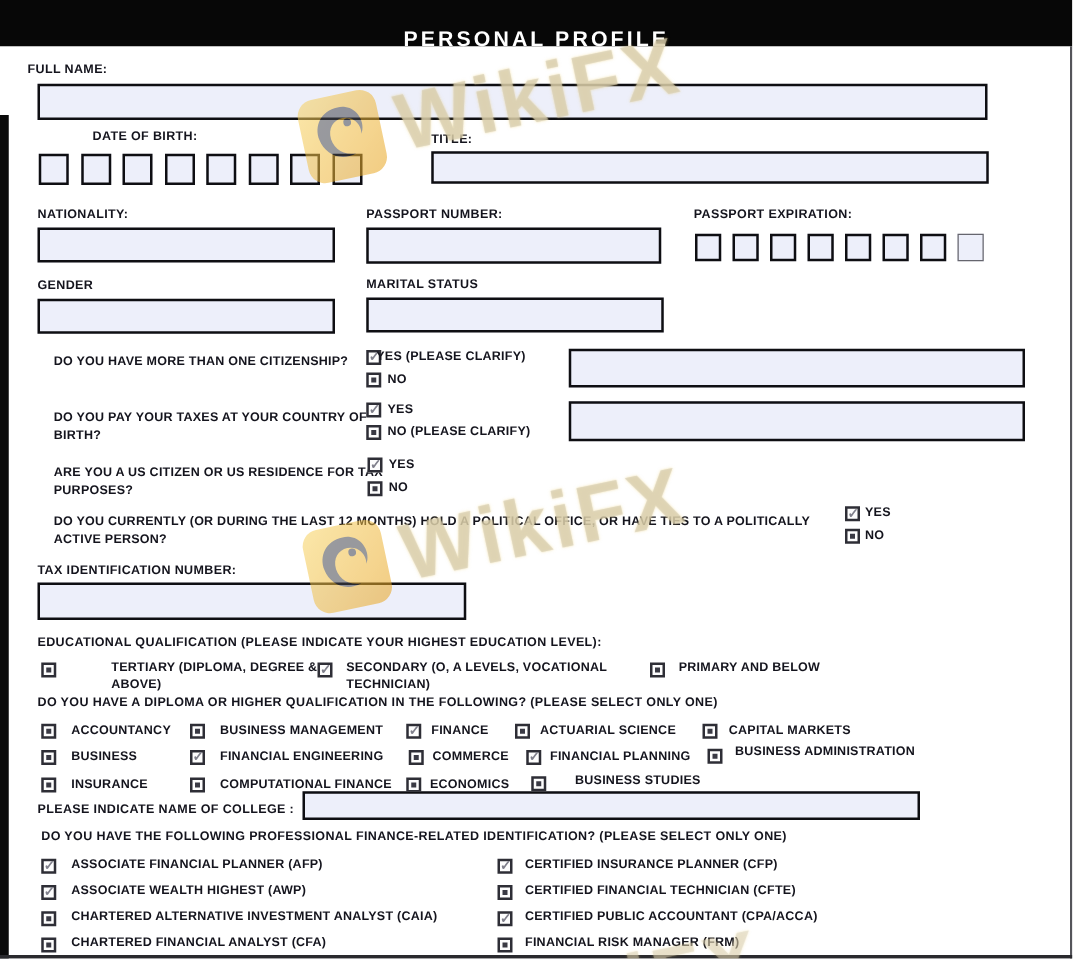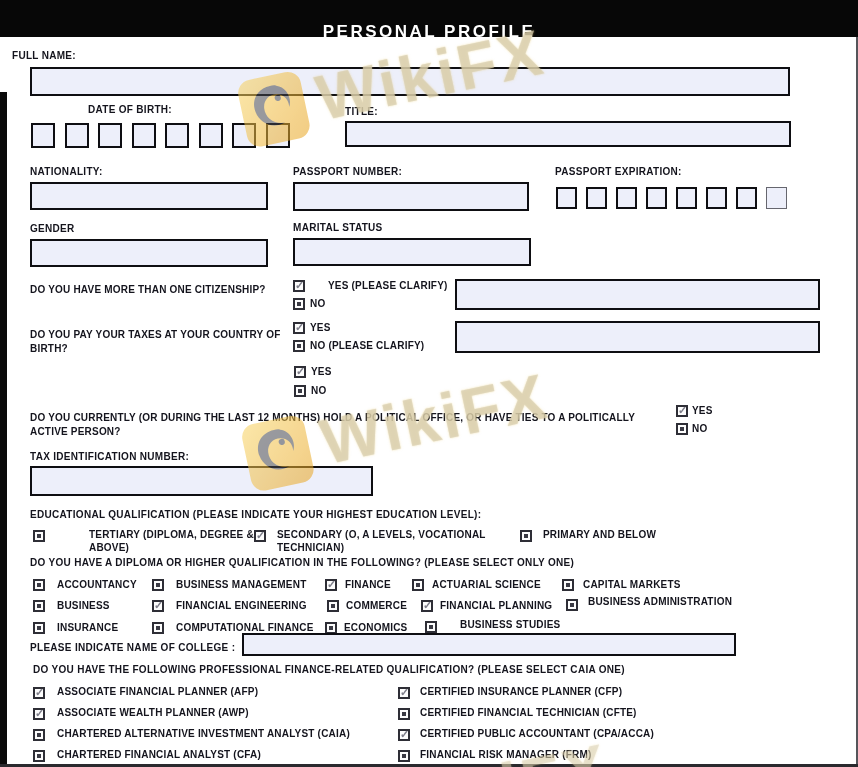--- a/index.html
+++ b/index.html
@@ -14,21 +14,21 @@
     background:#070707; display:flex; align-items:center; justify-content:center;
   }
   .hdr-title {
     color:#ffffff; font-size:17px; font-weight:bold; letter-spacing:2.5px;margin-top:27px;
   }
   .edge-left  { position:absolute; left:0; top:92px; bottom:0; width:7px; background:#0a0a0a; }
   .edge-right { position:absolute; right:0; top:37px; bottom:0; width:2px; background:#55555a; }
   .edge-bottom{ position:absolute; left:0; bottom:0; width:858px; height:3px; background:#2a2a2e; }
 
   .lbl { position:absolute; font-size:10px; font-weight:bold; letter-spacing:.3px; color:#14141d; white-space:nowrap; }
-  .qtext { position:absolute; font-size:10px; font-weight:bold; letter-spacing:.2px; line-height:13.5px; color:#14141d; }
+  .qtext { position:absolute; font-size:10px; font-weight:bold; letter-spacing:.2px; line-height:13.5px; color:#14141d;margin-left:13px; }
   .box-input {
     position:absolute; background:#edeffa; border:2px solid #0e0e12;
     font-family:"Liberation Sans", sans-serif; font-size:12px; color:#17171f; padding:0 6px;
   }
   .cell {
     position:absolute; width:24px; height:25px; background:#edeffa; border:2px solid #0e0e12;
   }
   .cell.sm { width:21px; height:22px; }
 
   .cb { position:absolute; width:12px; height:12px; border:2px solid #2e2e36; background:#fdfdfd; }
@@ -56,24 +56,24 @@
 
 <div class="page">
 
   <div class="hdr">
     <div class="hdr-title">PERSONAL PROFILE</div>
   </div>
   <div class="edge-left"></div>
   <div class="edge-right"></div>
   <div class="edge-bottom"></div>
 
-  <div class="lbl" style="left:12px; top:50px;text-align:center;">FULL NAME:</div>
+  <div class="lbl" style="left:22px; top:50px;text-align:center;">FULL NAME:</div>
   <input class="box-input" style="left: 30px; top: 67px; width: 760px; height: 29px;" value="">
 
-  <div class="lbl" style="left:44px; top:104px;padding-left:44px;">DATE OF BIRTH:</div>
+  <div class="lbl" style="left:30px; top:104px;padding-left:44px;">DATE OF BIRTH:</div>
   <div class="cell" style="left:31px;  top:123px;"></div>
   <div class="cell" style="left:65px;  top:123px;"></div>
   <div class="cell" style="left:98px;  top:123px;"></div>
   <div class="cell" style="left:132px; top:123px;"></div>
   <div class="cell" style="left:165px; top:123px;"></div>
   <div class="cell" style="left:199px; top:123px;"></div>
   <div class="cell" style="left:232px; top:123px;"></div>
   <div class="cell" style="left:266px; top:123px;"></div>
 
   <div class="lbl" style="left:345px; top:106px;">TITLE:</div>
@@ -96,32 +96,33 @@
   <div class="cell sm" style="left:766px; top:187px; border-width:1px; border-color:#66666e;"></div>
 
   <div class="lbl" style="left:30px; top:223px;">GENDER</div>
   <input class="box-input" style="left: 30px; top: 239px; width: 238px; height: 28px;" value="">
 
   <div class="lbl" style="left:293px; top:222px;">MARITAL STATUS</div>
   <input class="box-input" style="left: 293px; top: 238px; width: 238px; height: 28px;" value="">
 
   <div class="qtext" style="left:30px; top:283px; width:255px;">DO YOU HAVE MORE THAN ONE CITIZENSHIP?</div>
   <span class="cb checked" style="left:293px; top:280px;"></span>
-  <div class="opt-lbl" style="left:328px; top:280px;">YES (PLEASE CLARIFY)</div>
+  <div class="opt-lbl" style="left:301px; top:280px;">YES (PLEASE CLARIFY)</div>
   <span class="cb boxed" style="left:293px; top:298px;"></span>
   <div class="opt-lbl" style="left:310px; top:298px;">NO</div>
   <input class="box-input" style="left: 455px; top: 279px; width: 365px; height: 31px;" value="">
 
   <div class="qtext" style="left:30px; top:328px; width:265px;">DO YOU PAY YOUR TAXES AT YOUR COUNTRY OF BIRTH?</div>
   <span class="cb checked" style="left:293px; top:322px;"></span>
   <div class="opt-lbl" style="left:310px; top:322px;">YES</div>
   <span class="cb boxed" style="left:293px; top:340px;"></span>
   <div class="opt-lbl" style="left:310px; top:340px;">NO (PLEASE CLARIFY)</div>
   <input class="box-input" style="left: 455px; top: 321px; width: 365px; height: 32px;" value="">
 
+  <div class="qtext" style="left:30px; top:372px; width:265px;">ARE YOU A US CITIZEN OR US RESIDENCE FOR TAX PURPOSES?</div>
   <span class="cb checked" style="left:294px; top:366px;"></span>
   <div class="opt-lbl" style="left:311px; top:366px;">YES</div>
   <span class="cb boxed" style="left:294px; top:385px;"></span>
   <div class="opt-lbl" style="left:311px; top:385px;">NO</div>
 
   <div class="qtext" style="left:30px; top:411px; width:645px;">DO YOU CURRENTLY (OR DURING THE LAST 12 MONTHS) HOLD A POLITICAL OFFICE, OR HAVE TIES TO A POLITICALLY ACTIVE PERSON?</div>
   <span class="cb checked" style="left:676px; top:405px;"></span>
   <div class="opt-lbl" style="left:692px; top:405px;">YES</div>
   <span class="cb boxed" style="left:676px; top:423px;"></span>
   <div class="opt-lbl" style="left:692px; top:423px;">NO</div>
@@ -167,26 +168,26 @@
   <span class="cb boxed" style="left:152px; top:622px;"></span>
   <div class="opt-lbl" style="left:176px; top:622px;">COMPUTATIONAL FINANCE</div>
   <span class="cb boxed" style="left:325px; top:622px;"></span>
   <div class="opt-lbl" style="left:344px; top:622px;">ECONOMICS</div>
   <span class="cb boxed" style="left:425px; top:621px;"></span>
   <div class="opt-lbl" style="left:460px; top:619px;">BUSINESS STUDIES</div>
 
   <div class="lbl" style="left:30px; top:642px;">PLEASE INDICATE NAME OF COLLEGE :</div>
   <input class="box-input" style="left: 242px; top: 633px; width: 494px; height: 23px;" value="">
 
-  <div class="lbl" style="left:33px; top:664px;">DO YOU HAVE THE FOLLOWING PROFESSIONAL FINANCE-RELATED QUALIFICATION? (PLEASE SELECT CAIA ONE)</div>
+  <div class="lbl" style="left:33px; top:664px;">DO YOU HAVE THE FOLLOWING PROFESSIONAL FINANCE-RELATED IDENTIFICATION? (PLEASE SELECT ONLY ONE)</div>
 
   <span class="cb checked" style="left:33px; top:687px;"></span>
   <div class="opt-lbl" style="left:57px; top:686px;">ASSOCIATE FINANCIAL PLANNER (AFP)</div>
   <span class="cb checked" style="left:33px; top:708px;"></span>
-  <div class="opt-lbl" style="left:57px; top:707px;">ASSOCIATE WEALTH PLANNER (AWP)</div>
+  <div class="opt-lbl" style="left:57px; top:707px;">ASSOCIATE WEALTH HIGHEST (AWP)</div>
   <span class="cb boxed" style="left:33px; top:729px;"></span>
   <div class="opt-lbl" style="left:57px; top:728px;">CHARTERED ALTERNATIVE INVESTMENT ANALYST (CAIA)</div>
   <span class="cb boxed" style="left:33px; top:750px;"></span>
   <div class="opt-lbl" style="left:57px; top:749px;">CHARTERED FINANCIAL ANALYST (CFA)</div>
 
   <span class="cb checked" style="left:398px; top:687px;"></span>
   <div class="opt-lbl" style="left:420px; top:686px;">CERTIFIED INSURANCE PLANNER (CFP)</div>
   <span class="cb boxed" style="left:398px; top:708px;"></span>
   <div class="opt-lbl" style="left:420px; top:707px;">CERTIFIED FINANCIAL TECHNICIAN (CFTE)</div>
   <span class="cb checked" style="left:398px; top:729px;"></span>

